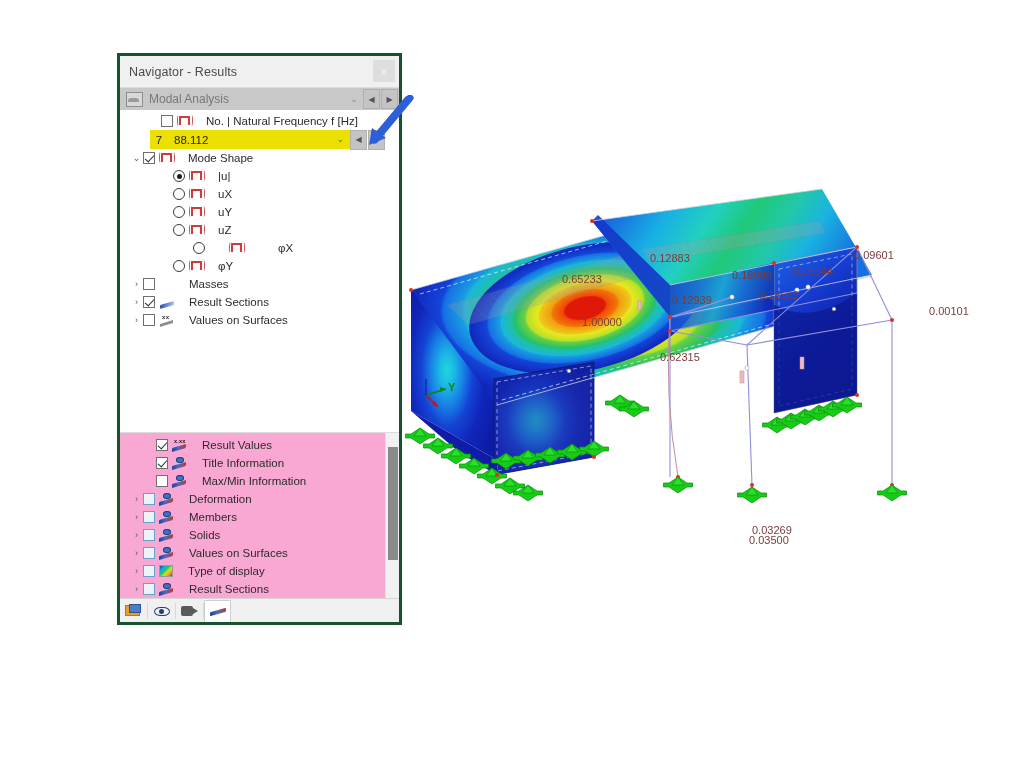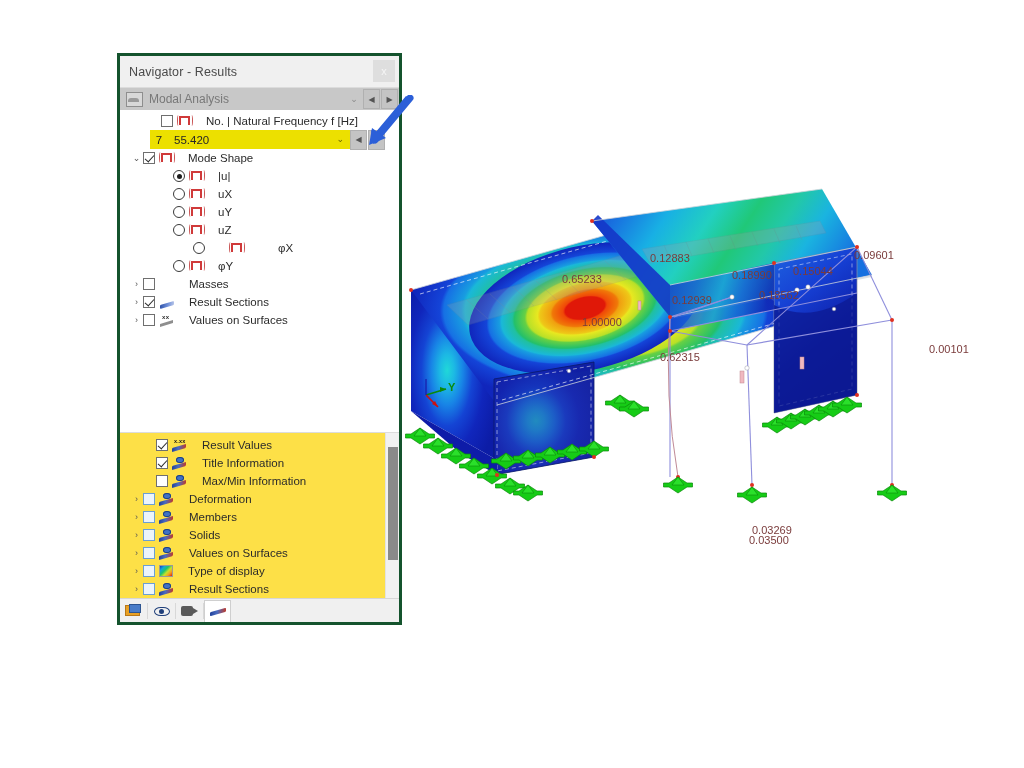--- a/index.html
+++ b/index.html
@@ -119,21 +119,21 @@
     margin-left:30px;width:200px;height:19px;background:#ece000;
     display:flex;align-items:center;font-size:11.5px;color:#262626;
     box-sizing:border-box;position:relative;
   }
   #freq-no{width:18px;text-align:center;}
   #freq-val{margin-left:6px;}
   #freq-caret{position:absolute;right:6px;top:4px;color:#6a6600;font-size:9px;}
 
   
   #tree-lower{
-    flex:0 0 auto;height:165px;background:#fde047;border-top:1px solid #dcdcdc;
+    flex:0 0 auto;height:165px;background:#f9a8d4;border-top:1px solid #dcdcdc;
     position:relative;overflow:hidden;
   }
   #lower-scroll-track{
     position:absolute;right:0;top:0;width:14px;height:100%;
     background:#f1f1f1;border-left:1px solid #e2e2e2;box-sizing:border-box;
   }
   #lower-scroll-thumb{
     position:absolute;left:2px;top:14px;width:10px;height:113px;background:#8a8a8a;
   }
   
@@ -248,21 +248,21 @@
         <span class="chk"></span>
         <span class="ico-mode">
           <i></i>
           <i class="r"></i>
         </span>
         <span class="tlabel">No. | Natural Frequency f [Hz]</span>
       </div>
       <div id="freq-row">
         <div id="freq-combo">
           <span id="freq-no">7</span>
-          <span id="freq-val">55.420</span>
+          <span id="freq-val">88.112</span>
           <span id="freq-caret">⌄</span>
         </div>
         <div class="nav-arrow-btn">◀</div>
         <div class="nav-arrow-btn">▶</div>
       </div>
       <div class="trow" style="padding-left: 10px;">
         <span class="expander">⌄</span>
         <span class="chk on"></span>
         <span class="ico-mode">
           <i></i>
@@ -677,17 +677,17 @@
   <div id="vp-labels">
       <div class="vlabel" style="left: 160px; top: 88px;">0.65233</div>
       <div class="vlabel" style="left: 248px; top: 67px;">0.12883</div>
       <div class="vlabel" style="left: 180px; top: 131px;">1.00000</div>
       <div class="vlabel" style="left: 270px; top: 109px;">0.12939</div>
       <div class="vlabel" style="left: 258px; top: 166px;">0.62315</div>
       <div class="vlabel" style="left: 330px; top: 84px;">0.18990</div>
       <div class="vlabel" style="left: 357px; top: 104px;">0.18562</div>
       <div class="vlabel" style="left: 391px; top: 80px;">0.15044</div>
       <div class="vlabel" style="left: 452px; top: 64px;">0.09601</div>
-      <div class="vlabel" style="left: 527px; top: 120px; margin-top: 38px;">0.00101</div>
+      <div class="vlabel" style="left: 527px; top: 120px;">0.00101</div>
       <div class="vlabel" style="left: 350px; top: 339px;">0.03269</div>
       <div class="vlabel" style="left: 347px; top: 349px;">0.03500</div>
     </div>
 </div>
 
 </body></html>

